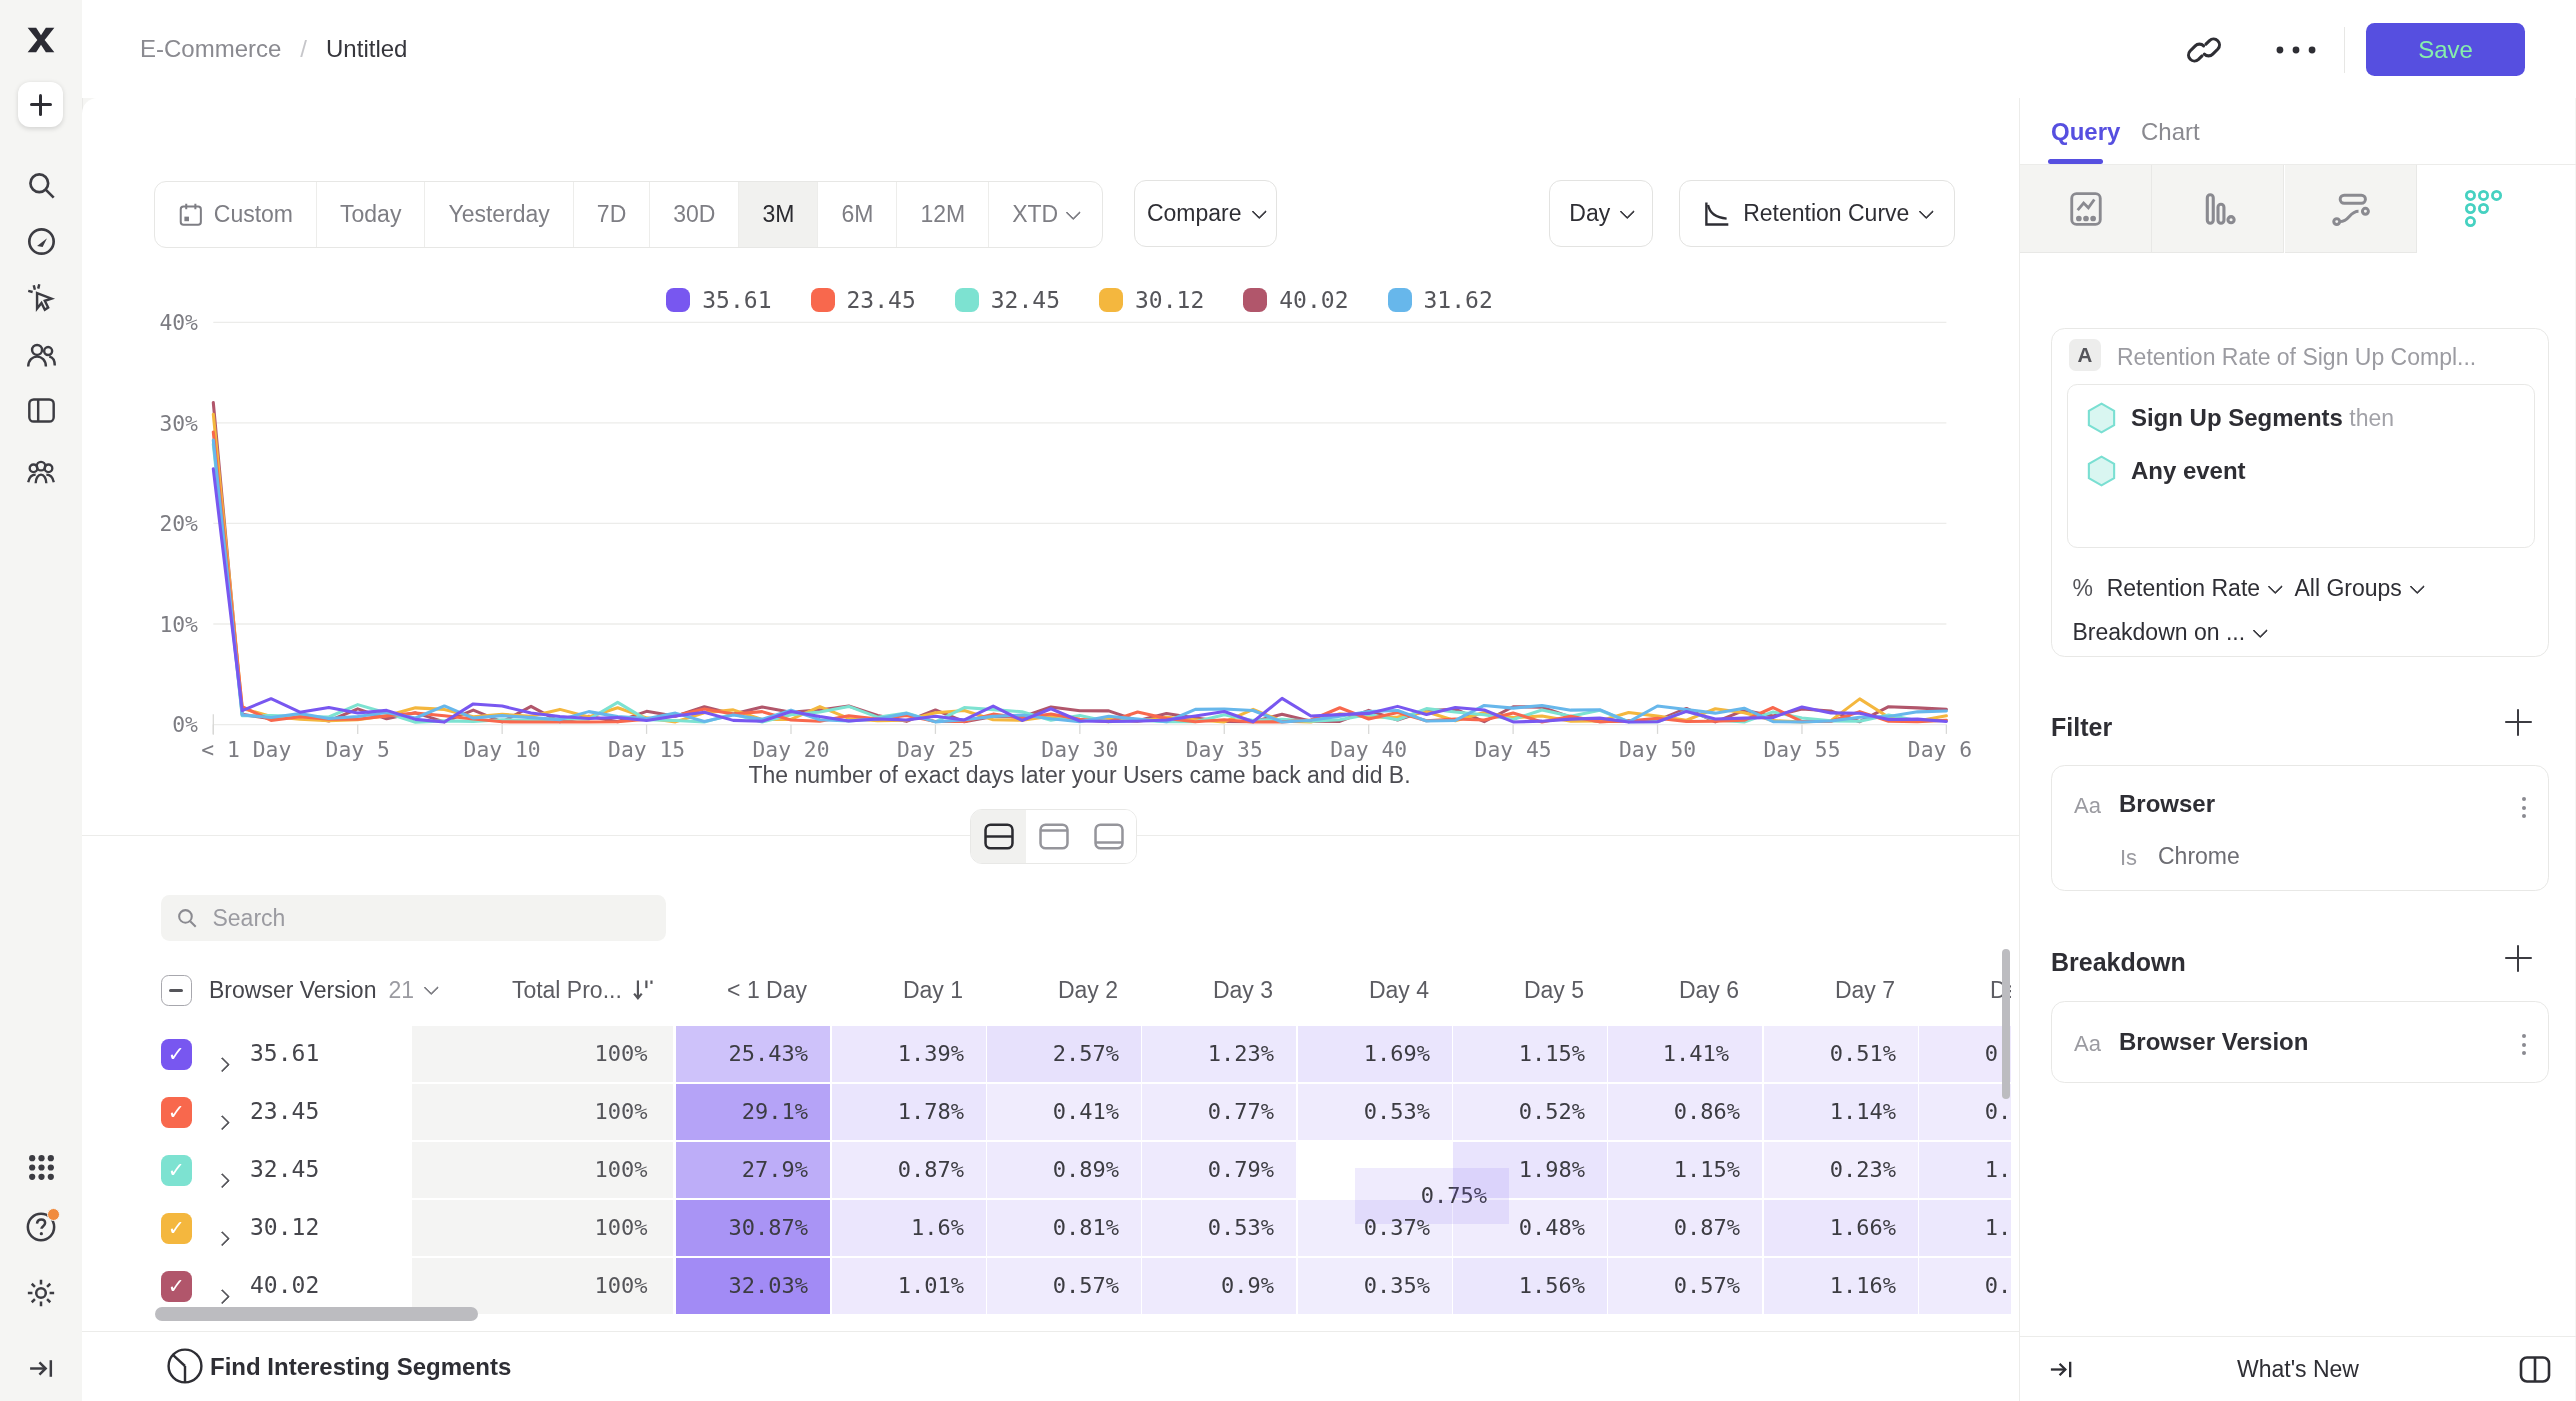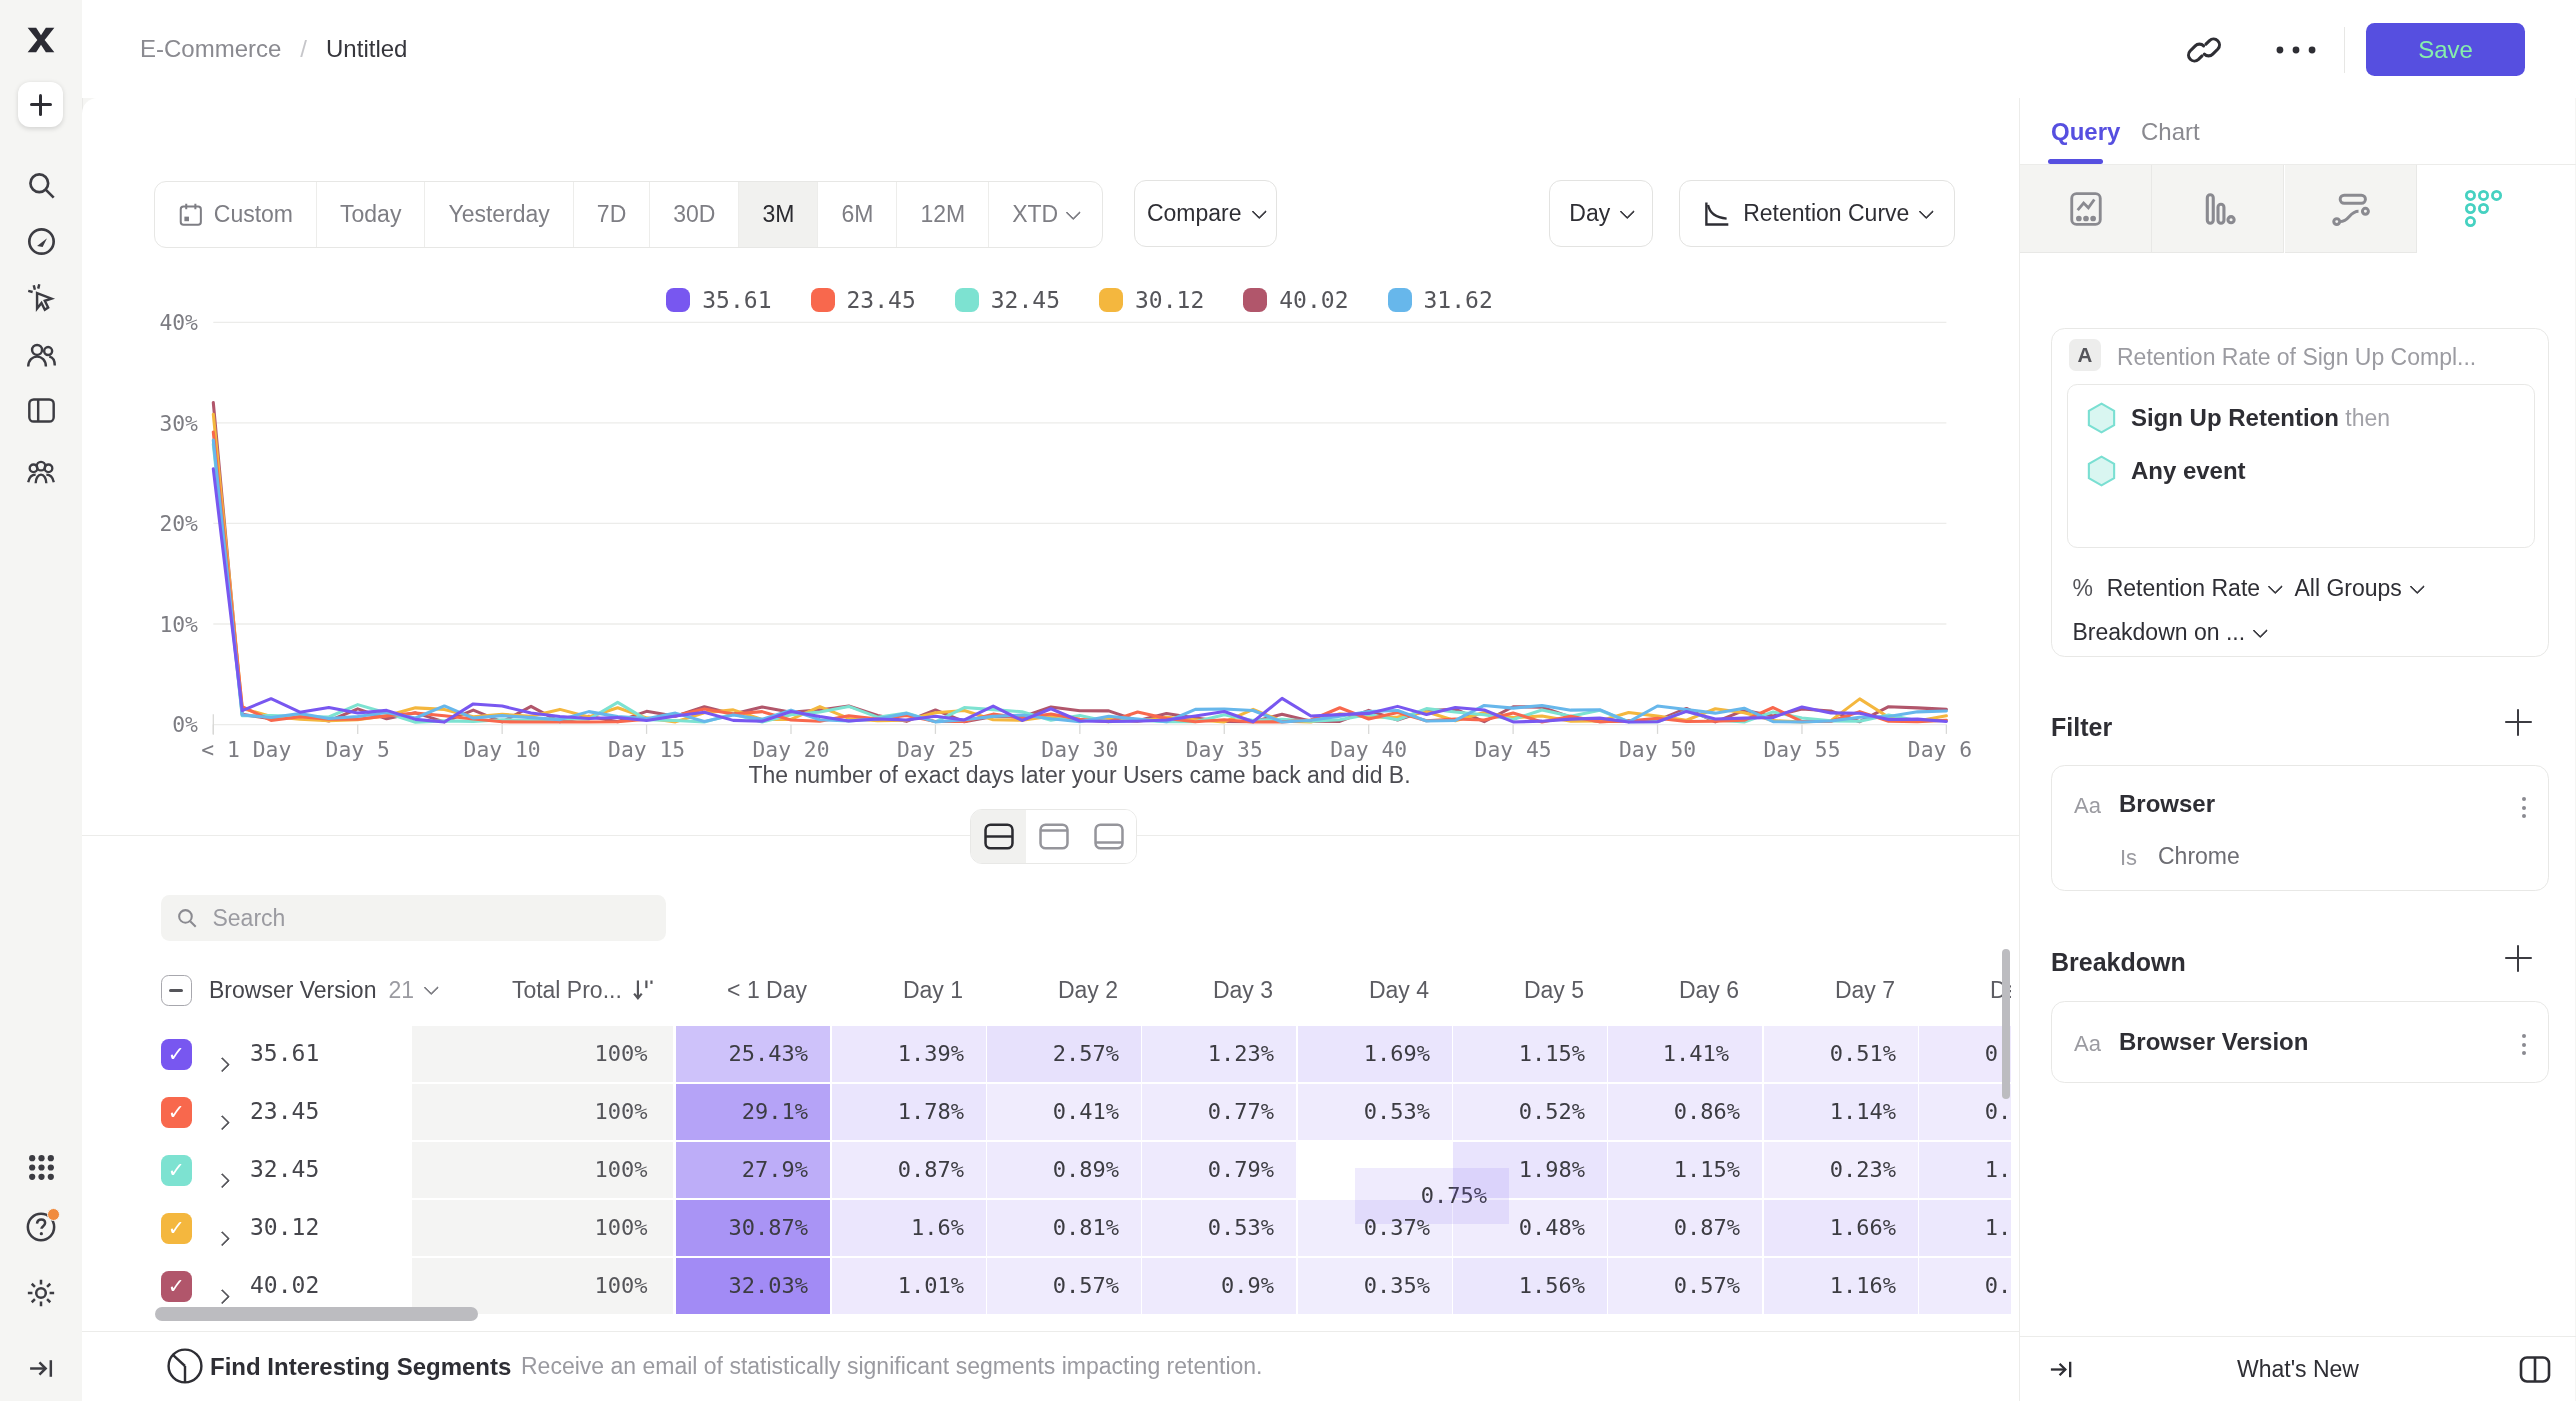--- a/index.html
+++ b/index.html
@@ -484,21 +484,20 @@
 
   <div id="footer">
     <div class="abs" style="left:84px;top:15.4px">
       <svg width="38" height="38" viewBox="0 0 44 44" fill="none" stroke="#2e2e34" stroke-width="2.8">
           <circle cx="22" cy="22" r="19"></circle>
           <line x1="22" y1="22" x2="22" y2="41"></line>
           <line x1="22" y1="22" x2="8" y2="9"></line>
         </svg>
     </div>
     <div id="footer-title">Find Interesting Segments</div>
-    <div id="footer-desc">Receive an email of statistically significant segments impacting retention.</div>
   </div>
 </div>
 
 <div id="panel">
   <div id="panel-tabs">
     <div class="ptab" style="left:31px;color:#564fe0;font-weight:700">Query</div>
     <div class="ptab" style="left:121px;color:#8a8a90">Chart</div>
     <div id="ptab-underline"></div>
   </div>
 
@@ -541,21 +540,21 @@
 
   <div id="query-card" class="card">
     <div id="ab-badge">A</div>
     <div id="query-title">Retention Rate of Sign Up Compl...</div>
 
     <div id="steps-card" class="card">
       <div class="step-row" style="top:17px">
         <svg class="hex" viewBox="0 0 34 38">
             <polygon points="17,2 32,10.5 32,27.5 17,36 2,27.5 2,10.5" fill="#d9f6f1" stroke="#7adfd2" stroke-width="2.5"></polygon>
           </svg>
-        <span><span class="ev-name">Sign Up Retention</span> <span class="ev-suffix">then</span></span>
+        <span><span class="ev-name">Sign Up Segments</span> <span class="ev-suffix">then</span></span>
       </div>
       <div class="step-row" style="top:70px">
         <svg class="hex" viewBox="0 0 34 38">
             <polygon points="17,2 32,10.5 32,27.5 17,36 2,27.5 2,10.5" fill="#d9f6f1" stroke="#7adfd2" stroke-width="2.5"></polygon>
           </svg>
         <span class="ev-name">Any event</span>
       </div>
     </div>
 
     <div class="step-row" style="top:246px;left:20.5px;gap:13.7px">

